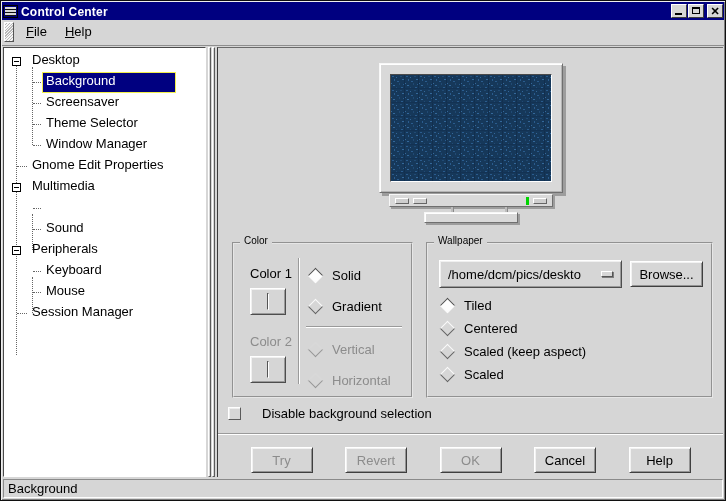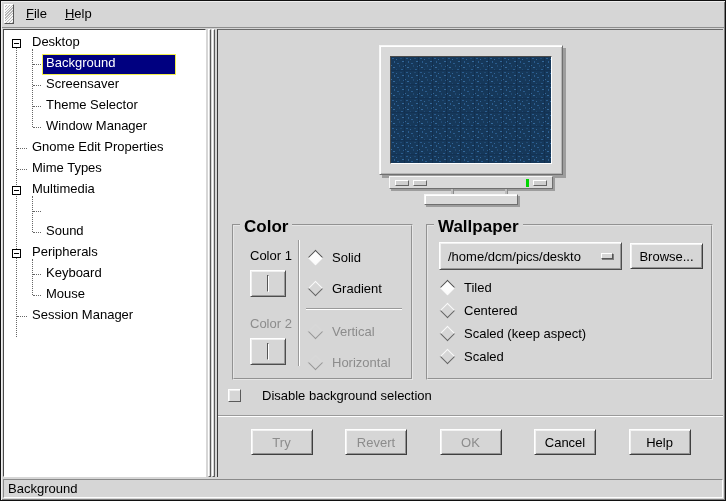--- a/index.html
+++ b/index.html
@@ -114,21 +114,21 @@
     width:94px;height:11px;margin:0 auto;background:#d9d9d9;box-sizing:border-box;
     border:1px solid;border-color:#f7f7f7 #6f6f6f #6f6f6f #f7f7f7;
     box-shadow:2px 2px 0 #9d9d9d, inset 1px 1px 0 #fff;
   }
   
   .frame{
     position:absolute;border:2px groove #e6e6e6;box-sizing:border-box;
   }
   .frame-legend{
     position:absolute;top:-9px;left:6px;background:var(--panel,#d6d6d6);
-    padding:0 4px;font-size:17px;color:#000;font-weight:bold;
+    padding:0 4px;font-size:10px;color:#000;
   }
   .color-frame{left:14px;top:194px;width:181px;height:156px;}
   .wall-frame{left:208px;top:194px;width:287px;height:156px;}
   .cf-label{position:absolute;left:16px;font-size:13px;color:#000;}
   .cf-label.dim{color:#8c8c8c;text-align:right;}
   .swatch-btn{
     position:absolute;left:16px;width:36px;height:27px;background:var(--panel,#d6d6d6);
     border:1px solid;border-color:#fff #4d4d4d #4d4d4d #fff;box-sizing:border-box;
     box-shadow:inset 1px 1px 0 #f0f0f0, inset -1px -1px 0 #9a9a9a;
     padding:4px 5px;
@@ -192,20 +192,34 @@
     border:1px solid;border-color:#8a8a8a #fdfdfd #fdfdfd #8a8a8a;
     display:flex;align-items:center;padding:0 4px;font-size:13px;color:#000;
     background:var(--panel,#d6d6d6);
   }
 </style>
 </head>
 <body style="--titlebar: #000080; --panel: #d6d6d6; --selection: #000080; --selection-outline: #f2ef4a; --led: #00d400;">
 
 <div class="window">
 
+  <div class="titlebar">
+    <span class="tb-icon"></span>
+    <span class="tb-title">Control Center</span>
+    <span class="tb-spacer"></span>
+    <span class="tb-btn">
+        <span class="g-min"></span>
+      </span>
+    <span class="tb-btn">
+        <span class="g-max"></span>
+      </span>
+    <span class="tb-btn close">
+        <span class="g-close">✕</span>
+      </span>
+  </div>
 
   <div class="menubar">
     <span class="menu-handle"></span>
 
   <span class="menu-item"><span class="u">F</span>ile</span>
       <span class="menu-item"><span class="u">H</span>elp</span>
     </div>
 
   <div class="main">
 
@@ -231,24 +245,20 @@
             <span class="stub"></span>
             <span class="tree-label">Theme Selector</span>
           </div>
           <div class="tree-row l1">
             <span class="stub"></span>
             <span class="tree-label">Window Manager</span>
           </div>
           <div class="tree-row l0">
             <span class="stub"></span>
             <span class="tree-label">Gnome Edit Properties</span>
-          </div>
-          <div class="tree-row l0">
-            <span class="stub"></span>
-            <span class="tree-label">Mime Types</span>
           </div>
           <div class="tree-row l0">
             <span class="expander"></span>
             <span class="tree-label">Multimedia</span>
           </div>
           <div class="tree-row l1">
             <span class="stub"></span>
           </div>
           <div class="tree-row l1">
             <span class="stub"></span>

